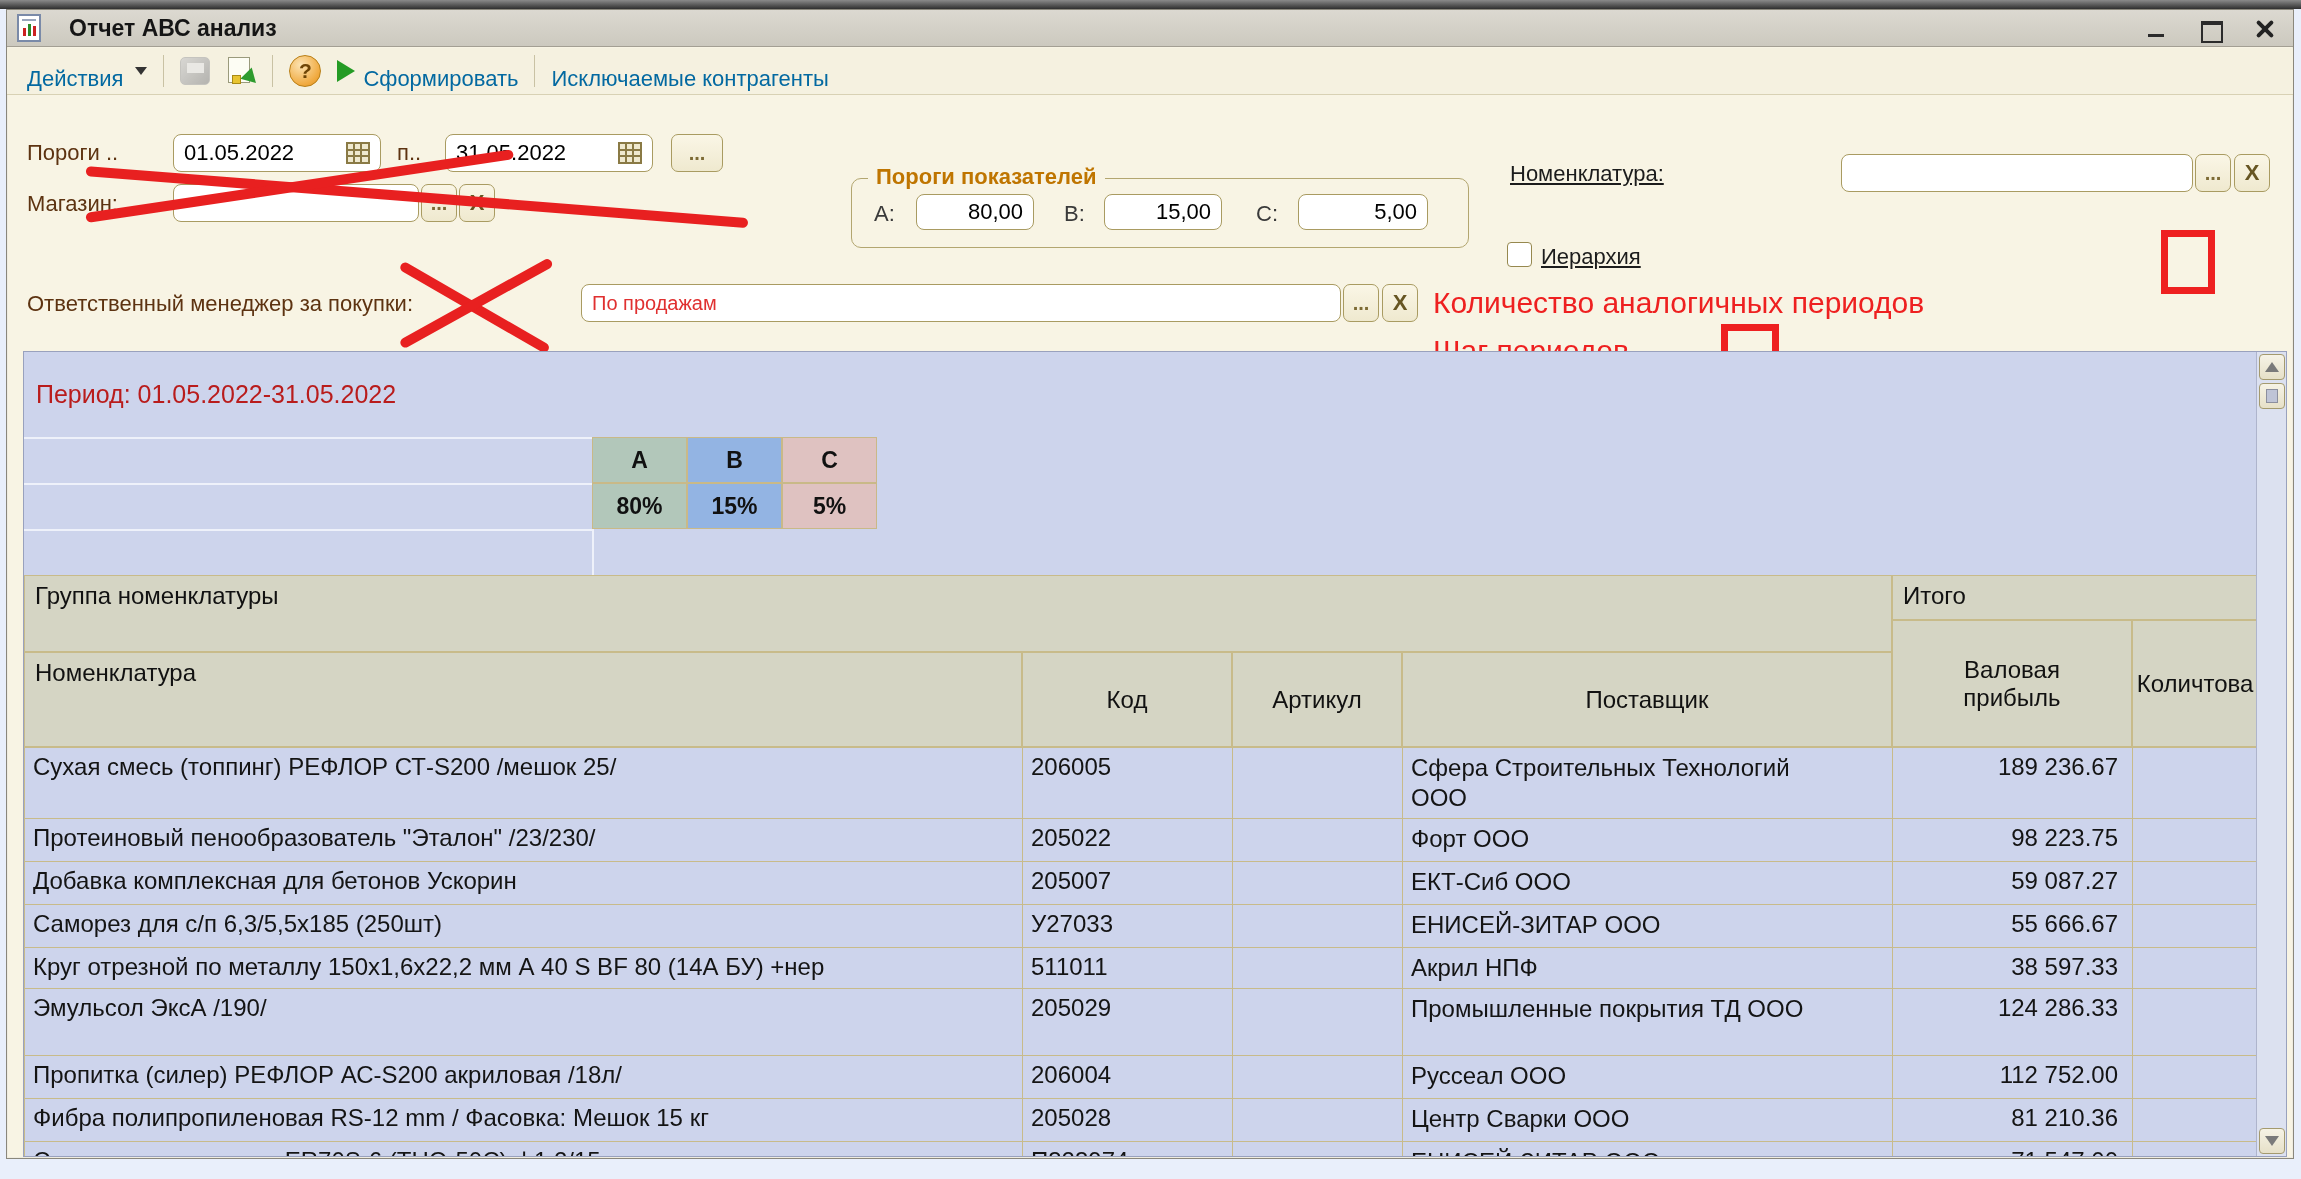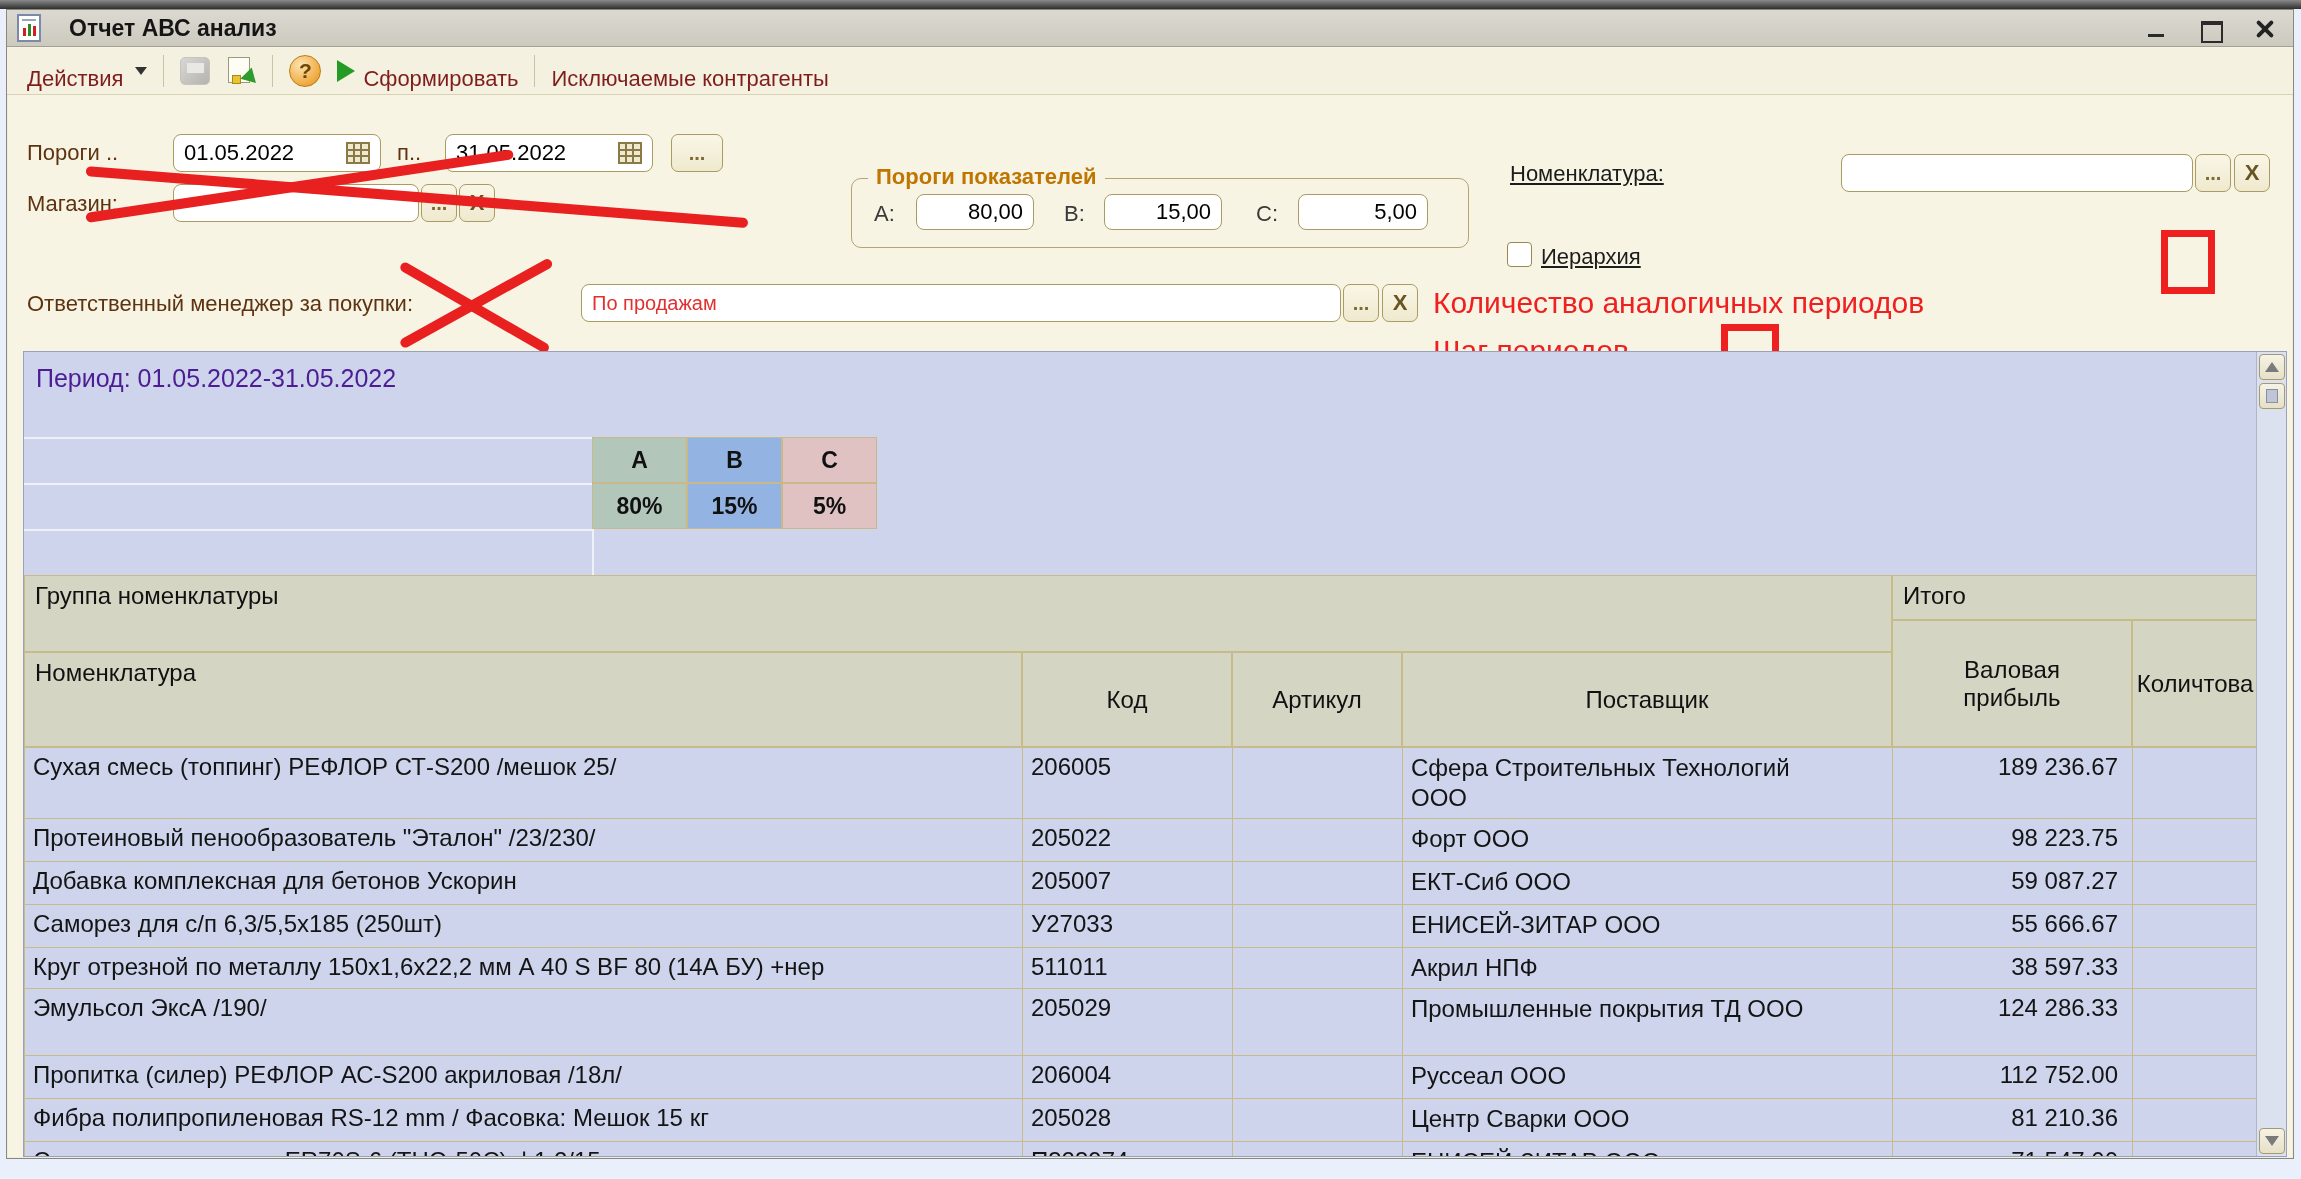--- a/index.html
+++ b/index.html
@@ -26,21 +26,21 @@
   .wc-max::after { content:""; position:absolute; left:2px; top:4px; width:18px; height:16px;
      border:2px solid #2b2b2b; border-top-width:4px; }
   .wc-close::before,.wc-close::after { content:""; position:absolute; left:1px; top:10px; width:22px; height:4px; background:#222; border-radius:2px; }
   .wc-close::before { transform:rotate(45deg); }
   .wc-close::after { transform:rotate(-45deg); }
 
   
   .toolbar { position:absolute; left:0; top:38px; width:100%; height:47px;
     background:#f5f1e0; border-bottom:1px solid #d8d1b4;
     display:flex; align-items:center; padding-left:12px; }
-  .tb-text { font-size:22px; color:#7f1d1d;margin-top:16px; }
+  .tb-text { font-size:22px; color:#0369a1;margin-top:16px; }
   .tb-btn { display:flex; align-items:center; gap:8px; padding:0 8px; height:38px; border-radius:4px; }
   .tb-sep { width:1px; height:32px; background:#c9c2a4; margin:0 8px; }
   .caret-down { width:0; height:0; border-left:6px solid transparent; border-right:6px solid transparent; border-top:8px solid #333; margin-left:4px; }
   .icon-save { width:30px; height:28px; background:linear-gradient(135deg,#cfcfcf,#9f9f9f);
      border-radius:5px; border:1px solid #b5b5b5; opacity:.75; position:relative; }
   .icon-save::after { content:""; position:absolute; left:6px; top:5px; width:17px; height:10px; background:#e6e6e6; }
   .icon-restore { width:30px; height:30px; position:relative; }
   .icon-restore .sheet { position:absolute; left:2px; top:1px; width:22px; height:26px; background:#fdfdf4; border:1px solid #9a9a7c; }
   .icon-restore .arrow { position:absolute; right:-2px; bottom:0; width:0; height:0;
      border-top:8px solid transparent; border-bottom:8px solid transparent; border-left:14px solid #2e9b2e; transform:rotate(45deg); }
@@ -69,21 +69,21 @@
   .fs-input { position:absolute; height:36px; background:#fff; border:1px solid #a99b61; border-radius:8px;
      font-size:22px; color:#000; display:flex; align-items:center; justify-content:flex-end; padding:0 10px; }
   .checkbox { position:absolute; width:25px; height:25px; background:#fff; border:1px solid #96884e; border-radius:4px; }
   .red-note { position:absolute; font-size:30px; color:#ee2020; white-space:nowrap; }
   .red-box { position:absolute; border:7px solid #ee2020; }
   .red-stroke { position:absolute; height:10px; background:#e82020; border-radius:6px; transform-origin:left center; }
 
   
   .report { position:absolute; left:16px; top:341px; width:2264px; height:806px;
     background:#cdd4ec; border:1px solid #99a1bd; overflow:hidden; }
-  .rpt-period { position:absolute; left:12px; top:12px; font-size:25px; color:#4c1d95; }
+  .rpt-period { position:absolute; left:12px; top:28px; font-size:25px; color:#b91c1c; }
   .wline { position:absolute; background:#eef1fa; }
   .abc-cell { position:absolute; width:95px; height:46px; border:1px solid #c9b988;
     display:flex; align-items:center; justify-content:center; font-size:23px; font-weight:bold; color:#111; }
   .hcell { position:absolute; background:#d5d5c4; border:1px solid #c8bb8a; font-size:24px; color:#111;
     padding:6px 10px; }
   .hcell-center { display:flex; align-items:center; justify-content:center; text-align:center; padding:0; }
   .rpt-table { position:absolute; left:0; top:395px; width:2234px; border-collapse:collapse; table-layout:fixed; }
   .rpt-table td { border:1px solid #c8bb8a; font-size:24px; color:#141414; vertical-align:top;
     padding:5px 8px; overflow:hidden; }
   .rpt-table td.name { white-space:nowrap; }

